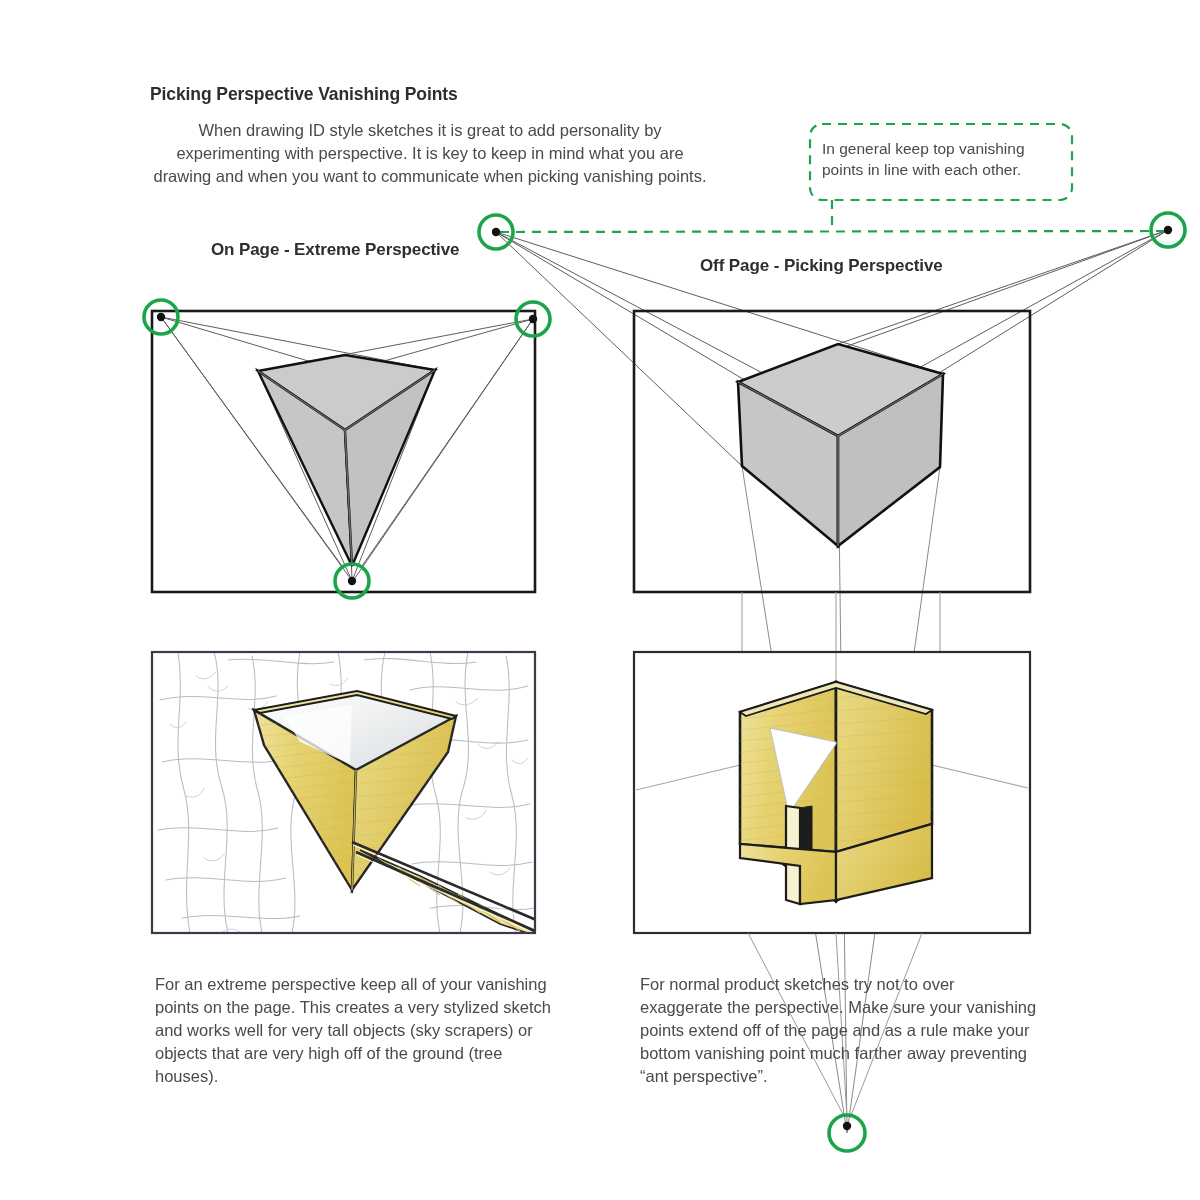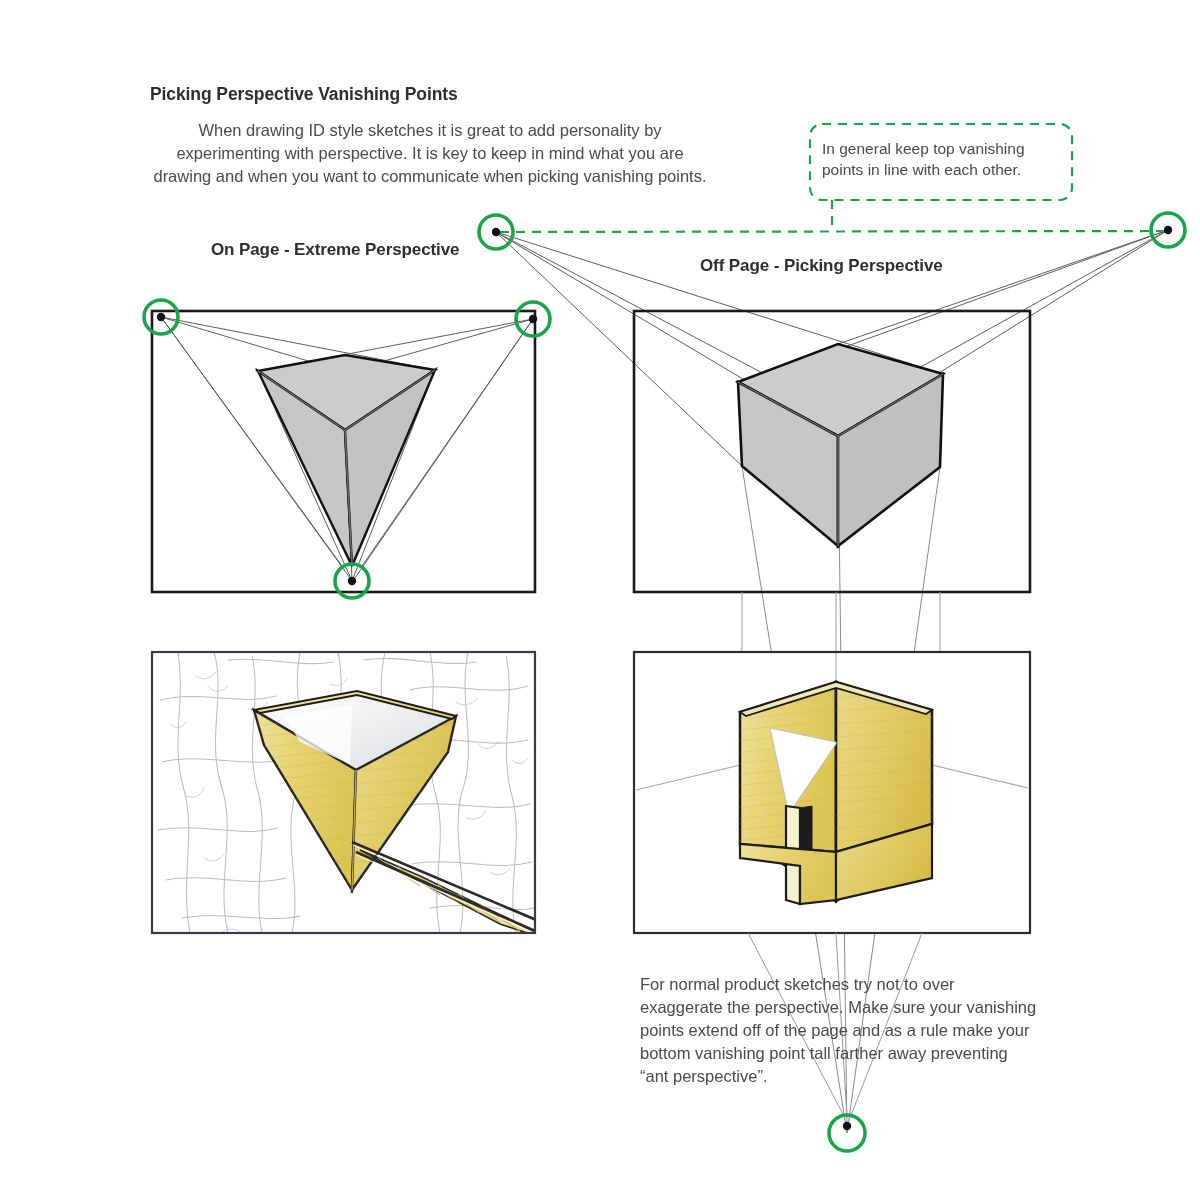--- a/index.html
+++ b/index.html
@@ -317,16 +317,17 @@
 <div class="txt" id="doc-title">Picking Perspective Vanishing Points</div>
 
 <div class="txt" id="intro-para">When drawing ID style sketches it is great to add personality by experimenting with perspective. It is key to keep in mind what you are drawing and when you want to communicate when picking vanishing points.</div>
 
 <div class="col-head" id="head-left">On Page - Extreme Perspective</div>
 
 <div class="col-head" id="head-right">Off Page - Picking Perspective</div>
 
 <div id="callout-text">In general keep top vanishing points in line with each other.</div>
 
-
-<div class="caption" id="caption-right">For normal product sketches try not to over exaggerate the perspective. Make sure your vanishing points extend off of the page and as a rule make your bottom vanishing point tall farther away preventing “ant perspective”.</div>
+<div class="caption" id="caption-left">For an extreme perspective keep all of your vanishing points on the page. This creates a very stylized sketch and works well for very tall objects (sky scrapers) or objects that are very high off of the ground (tree houses).</div>
+
+<div class="caption" id="caption-right">For normal product sketches try not to over exaggerate the perspective. Make sure your vanishing points extend off of the page and as a rule make your bottom vanishing point much farther away preventing “ant perspective”.</div>
 
 </div>
 
 </body></html>

